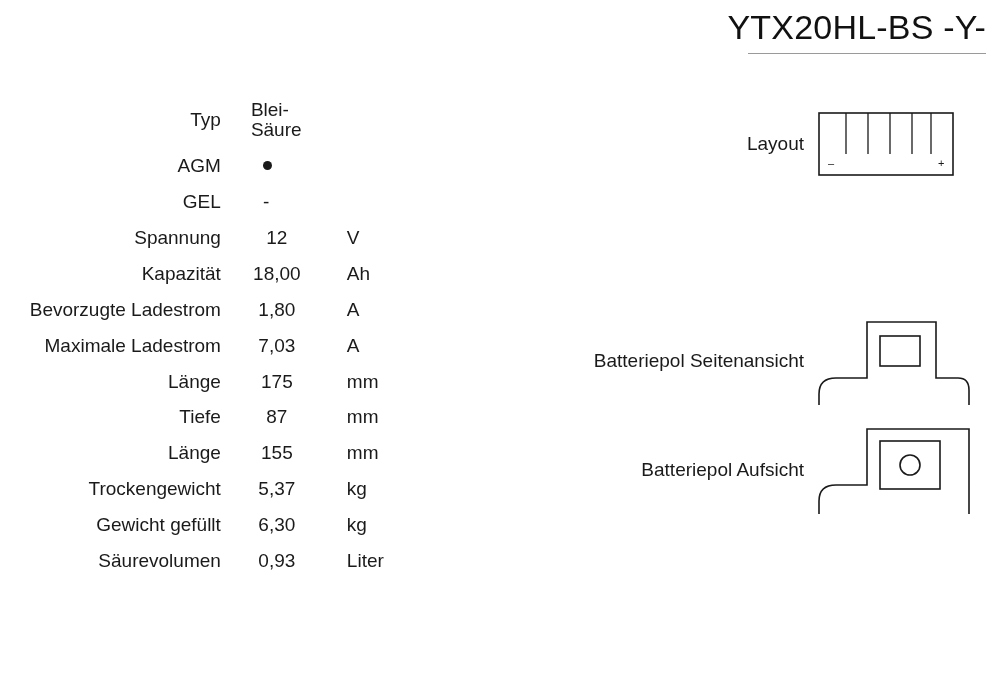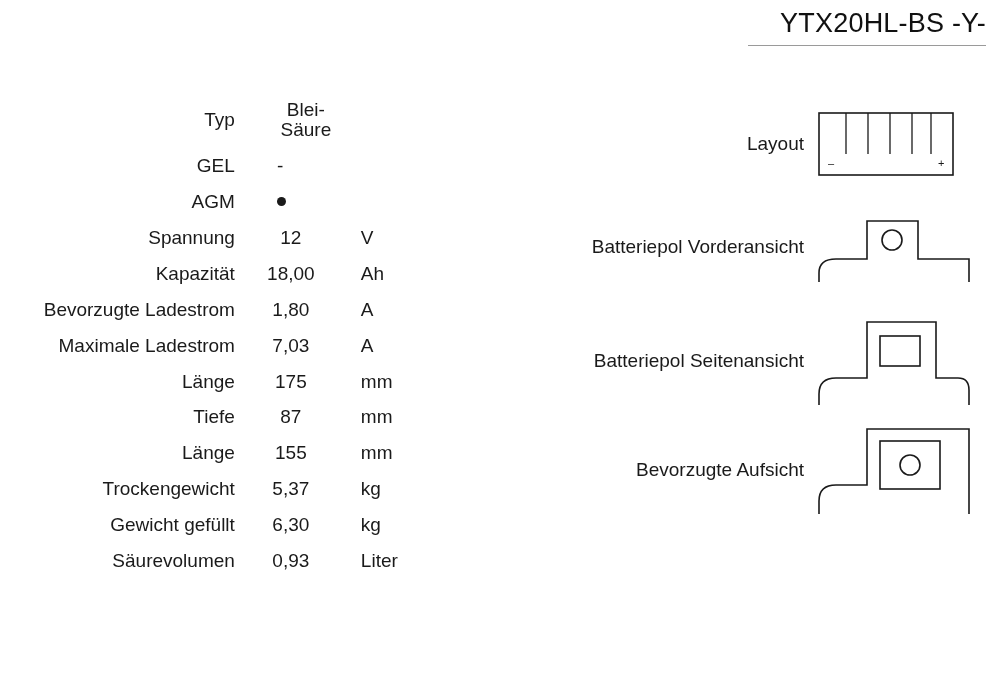--- a/index.html
+++ b/index.html
@@ -17,38 +17,38 @@
   }
 
   
   .title-wrap {
     position: absolute;
     top: 8px;
     right: 14px;
     text-align: right;
   }
   .title {
-    font-size: 27px;
+    font-size: 34px;
     font-weight: 400;
     letter-spacing: 0.2px;
     color: #111;
     padding-bottom: 6px;
     white-space: nowrap;
   }
   .title-rule {
     height: 1px;
     background: #9a9a9a;
     width: 238px;
     margin-left: auto;
   }
 
   
   .spec-table {
     position: absolute;
-    left: 14px;
+    left: 0;
     top: 92px;
     width: 420px;
     border-collapse: collapse;
   }
   .spec-table td {
     font-size: 19px;
     font-weight: 400;
     color: #1a1a1a;
     padding: 8px 0;
     vertical-align: middle;
@@ -82,21 +82,21 @@
   }
   .dot-cell {
     text-align: left;
     padding-left: 42px !important;
   }
   .dash-cell {
     text-align: left;
     padding-left: 42px !important;
   }
   .value-text-cell {
-    text-align: center;
+    text-align: left;
     padding-left: 30px !important;
   }
 
   
   .right-block {
     position: absolute;
     left: 500px;
     top: 92px;
     width: 500px;
     height: 440px;
@@ -156,30 +156,30 @@
 <table class="spec-table">
   <tbody>
 
     <tr>
       <td class="col-label">Typ</td>
       <td class="col-value value-text-cell">Blei-Säure</td>
       <td class="col-unit"></td>
     </tr>
 
     <tr>
-      <td class="col-label">GEL</td>
-      <td class="col-value dash-cell">-</td>
-      <td class="col-unit"></td>
-    </tr>
-
-    <tr>
       <td class="col-label">AGM</td>
       <td class="col-value dot-cell">
         <span class="dot"></span>
       </td>
+      <td class="col-unit"></td>
+    </tr>
+
+    <tr>
+      <td class="col-label">GEL</td>
+      <td class="col-value dash-cell">-</td>
       <td class="col-unit"></td>
     </tr>
 
     <tr>
       <td class="col-label">Spannung</td>
       <td class="col-value">12</td>
       <td class="col-unit">V</td>
     </tr>
 
     <tr>
@@ -251,42 +251,33 @@
         <line class="thin" x1="50" y1="1" x2="50" y2="42"></line>
         <line class="thin" x1="72" y1="1" x2="72" y2="42"></line>
         <line class="thin" x1="94" y1="1" x2="94" y2="42"></line>
         <line class="thin" x1="113" y1="1" x2="113" y2="42"></line>
         <text class="sign" x="10" y="55">–</text>
         <text class="sign" x="120" y="55">+</text>
       </svg>
     </div>
   </div>
 
-  <div class="ill-row" id="row-front">
-    <div class="ill-label">Batteriepol Vorderansicht</div>
-    <div class="ill-art">
-      <svg width="152" height="72" viewBox="0 0 152 72">
-        <path class="stroke" d="M1 71 L1 62 Q1 48 18 48 L49 48 L49 10 L100 10 L100 48 L151 48 L151 71"></path>
-        <circle class="stroke" cx="74" cy="29" r="10"></circle>
-      </svg>
-    </div>
-  </div>
 
   <div class="ill-row" id="row-side">
     <div class="ill-label">Batteriepol Seitenansicht</div>
     <div class="ill-art">
       <svg width="152" height="90" viewBox="0 0 152 90">
         <path class="stroke" d="M1 89 L1 78 Q1 62 18 62 L49 62 L49 6 L118 6 L118 62 L140 62 Q151 62 151 74 L151 89"></path>
         <rect class="stroke" x="62" y="20" width="40" height="30"></rect>
       </svg>
     </div>
   </div>
 
   <div class="ill-row" id="row-top">
-    <div class="ill-label">Bevorzugte Aufsicht</div>
+    <div class="ill-label">Batteriepol Aufsicht</div>
     <div class="ill-art">
       <svg width="152" height="90" viewBox="0 0 152 90">
         <path class="stroke" d="M1 89 L1 76 Q1 60 18 60 L49 60 L49 4 L151 4 L151 89"></path>
         <rect class="stroke" x="62" y="16" width="60" height="48"></rect>
         <circle class="stroke" cx="92" cy="40" r="10"></circle>
       </svg>
     </div>
   </div>
 
 </div>

